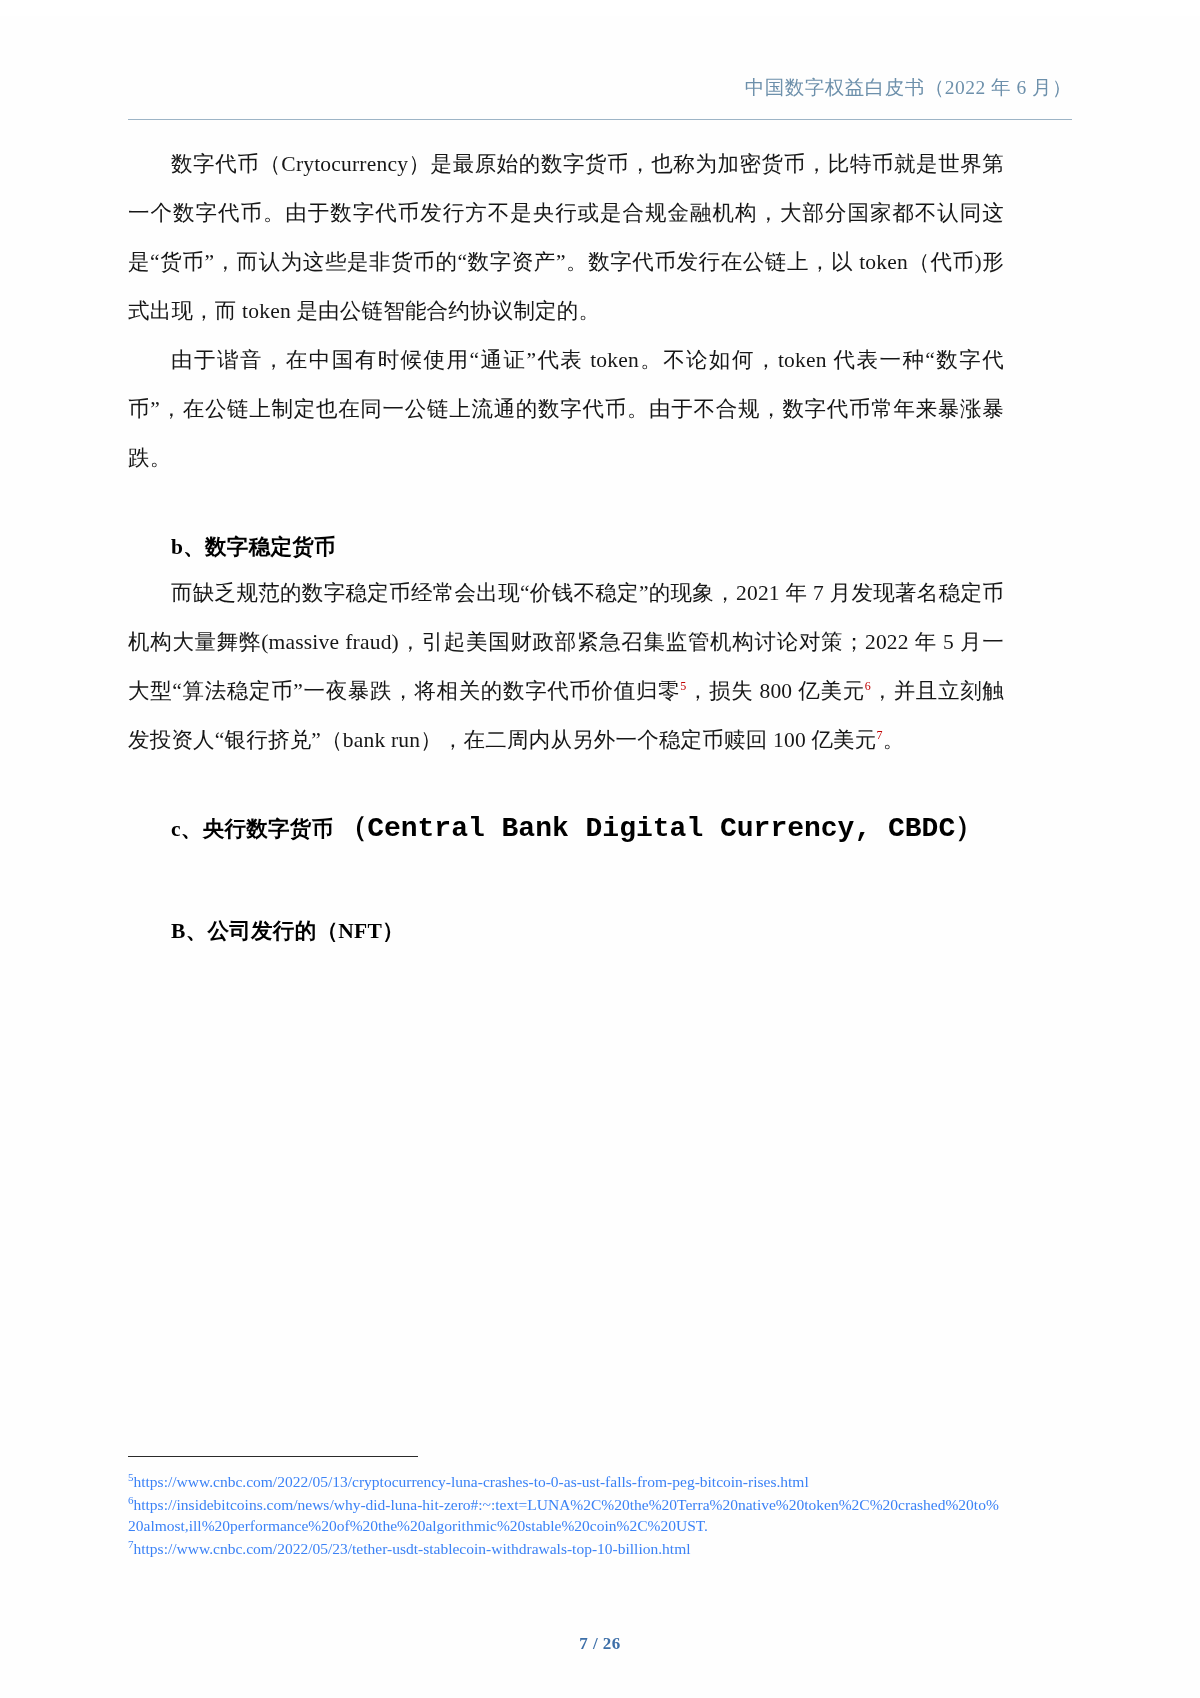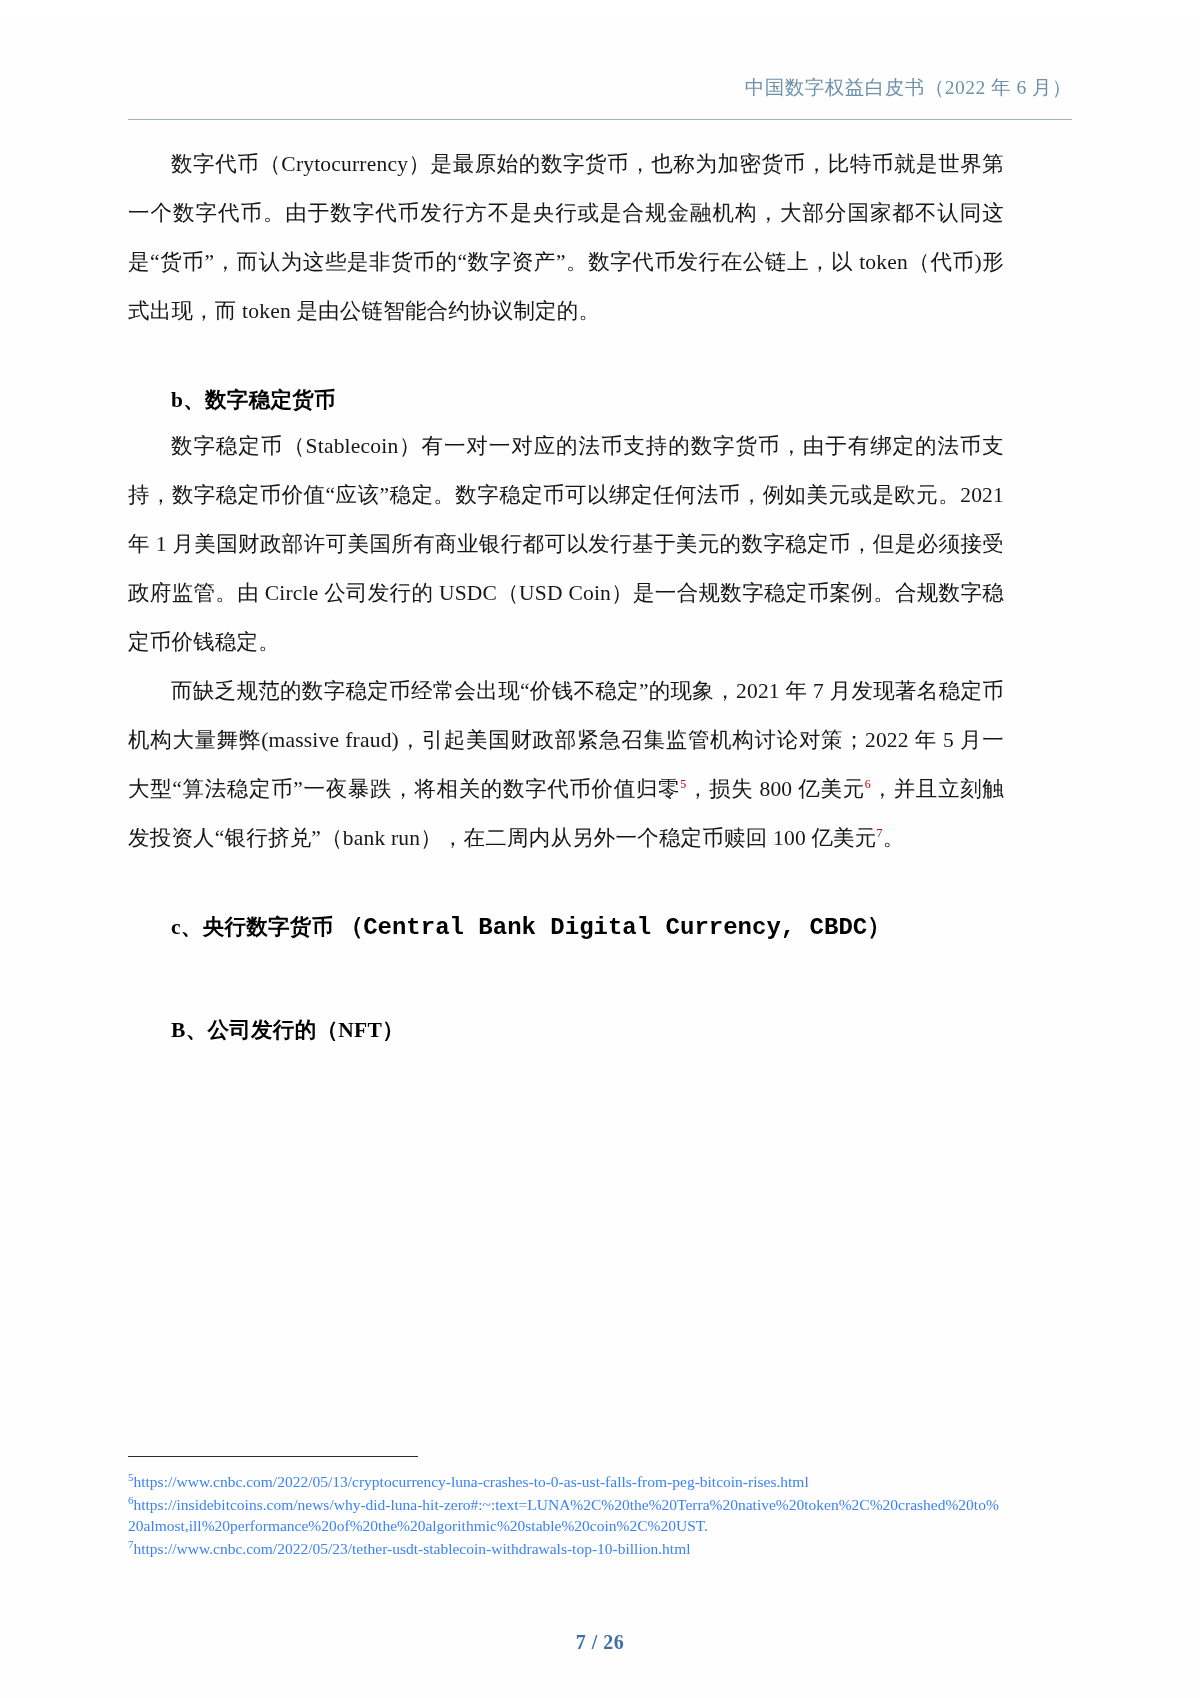--- a/index.html
+++ b/index.html
@@ -70,21 +70,21 @@
     margin: 0;
     padding-left: 2em;
     font-size: 21.5px;
     line-height: 44px;
     font-weight: bold;
     letter-spacing: 0.3px;
     color: #000000;
   }
   h3.heading .mono-part {
     font-family: "Liberation Mono", "DejaVu Sans Mono", monospace;
-    font-size: 24px;
+    font-size: 28px;
     letter-spacing: 0px;
   }
 
   sup.fn {
     color: #c00000;
     font-size: 12px;
     vertical-align: super;
     line-height: 0;
     font-family: "Liberation Serif", "DejaVu Serif", serif;
   }
@@ -115,47 +115,47 @@
     line-height: 0;
   }
 
   
   .page-number {
     position: absolute;
     bottom: 60px;
     left: 0;
     right: 0;
     text-align: center;
-    font-size: 20px;
+    font-size: 17px;
     font-weight: bold;
     color: #3d6fa8;
     font-family: "Liberation Serif", "DejaVu Serif", serif;
     letter-spacing: 0.5px;
   }
 </style>
 </head>
 <body>
 
 <div class="page">
 
   <div class="header-zone">
     <div class="header-title">中国数字权益白皮书（2022 年 6 月）</div>
     <div class="header-rule"></div>
   </div>
 
   <div class="content">
 
     <p class="para">数字代币（Crytocurrency）是最原始的数字货币，也称为加密货币，比特币就是世界第一个数字代币。由于数字代币发行方不是央行或是合规金融机构，大部分国家都不认同这是“货币”，而认为这些是非货币的“数字资产”。数字代币发行在公链上，以 token（代币)形式出现，而 token 是由公链智能合约协议制定的。</p>
 
+    <p class="para">由于谐音，在中国有时候使用“通证”代表 token。不论如何，token 代表一种“数字代币”，在公链上制定也在同一公链上流通的数字代币。由于不合规，数字代币常年来暴涨暴跌。</p>
 
     <div class="spacer-md"></div>
 
     <h3 class="heading">b、数字稳定货币</h3>
 
-    <p class="para">数字稳定币（Stablecoin）有一对一对应的法币支持的数字货币，由于有绑定的法币支持，数字稳定币价值“应该”稳定。数字稳定币可以绑定任何法币，例如美元或是欧元。2021 年 1 月美国财政部许可美国所有商业银行都可以发行基于美元的数字稳定币，但是必须接受政府监管。由 Circle 公司发行的 USDC（USD Coin）是一合规数字稳定币案例。合规数字稳定币价钱稳定。</p>
 
     <p class="para">
       <span>而缺乏规范的数字稳定币经常会出现“价钱不稳定”的现象，2021 年 7 月发现著名稳定币机构大量舞弊(massive fraud)，引起美国财政部紧急召集监管机构讨论对策；2022 年 5 月一大型“算法稳定币”一夜暴跌，将相关的数字代币价值归零</span><sup class="fn">5</sup><span>，损失 800 亿美元</span><sup class="fn">6</sup><span>，并且立刻触发投资人“银行挤兑”（bank run），在二周内从另外一个稳定币赎回 100 亿美元</span><sup class="fn">7</sup><span>。</span>
     </p>
 
     <div class="spacer-md"></div>
 
     <h3 class="heading">
       <span>c、央行数字货币 </span><span class="mono-part">（Central Bank Digital Currency, CBDC）</span>
     </h3>

